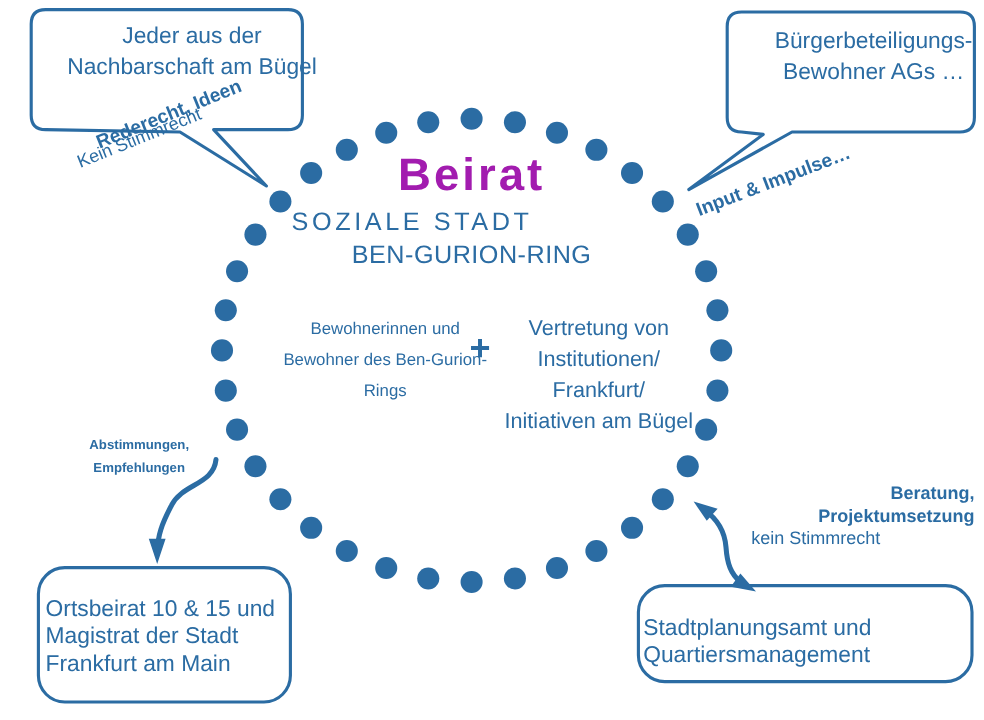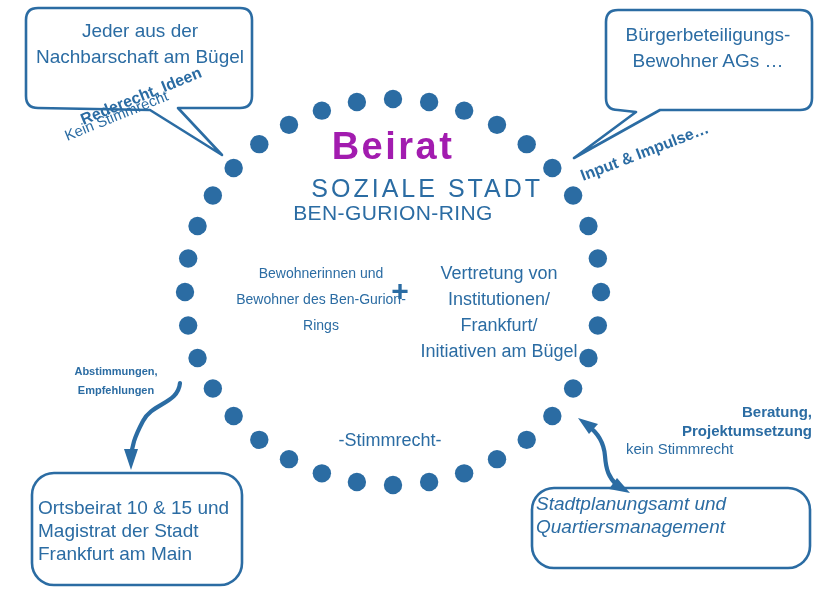--- a/index.html
+++ b/index.html
@@ -14,48 +14,49 @@
   svg#art{position:absolute;left:0;top:0;width:820px;height:600px;}
 
   
   .bubble-text{
     position:absolute;
     text-align:center;
     font-size:19px;
     line-height:26px;
     color:#2b6ca3;
     font-weight:400;
+    margin-left:20px;
   }
   #bubble-tl-text{left:34px;top:18px;width:212px;}
   #bubble-tr-text{left:608px;top:22px;width:200px;}
 
   
   .box-text{
     position:absolute;
     text-align:left;
     font-size:19px;
     line-height:23px;
     color:#2b6ca3;
   }
   #box-bl-text{left:38px;top:496px;width:198px;}
-  #box-br-text{left:536px;top:492px;width:268px;font-style:italic;}
+  #box-br-text{left:536px;top:512px;width:268px;}
 
   
   #center-title{
     position:absolute;left:243px;top:125px;width:300px;
     text-align:center;
     font-size:38px;
     font-weight:bold;
     letter-spacing:2.5px;
     color:#a21caf;
     line-height:42px;
   }
   #center-sub1{
     position:absolute;left:243px;top:174px;width:300px;
-    text-align:right;font-size:25px;letter-spacing:3px;color:#2b6ca3;
+    text-align:left;font-size:21px;letter-spacing:3px;color:#2b6ca3;
   }
   #center-sub2{
     position:absolute;left:243px;top:201px;width:300px;
     text-align:center;font-size:21px;letter-spacing:0.4px;color:#2b6ca3;
   }
   #col-left{
     position:absolute;left:235px;top:260px;width:172px;
     text-align:center;font-size:14px;line-height:26px;color:#2b6ca3;
   }
   #col-right{
@@ -204,21 +205,20 @@
   <div id="center-sub1">SOZIALE STADT</div>
 
   <div id="center-sub2">BEN-GURION-RING</div>
 
   <div id="col-left">Bewohnerinnen und Bewohner des Ben-Gurion-Rings</div>
 
   <div id="plus-sign">+</div>
 
   <div id="col-right">Vertretung von Institutionen/ Frankfurt/ Initiativen am Bügel</div>
 
-  <div id="stimmrecht">-Stimmrecht-</div>
 
   <div id="lbl-rederecht" class="rot-label">Rederecht, Ideen</div>
 
   <div id="lbl-kein-stimmrecht-1" class="rot-label">Kein Stimmrecht</div>
 
   <div id="lbl-input" class="rot-label">Input &amp; Impulse…</div>
 
   <div id="lbl-abstimmungen">Abstimmungen, Empfehlungen</div>
 
   <div id="lbl-beratung">Beratung, Projektumsetzung</div>

